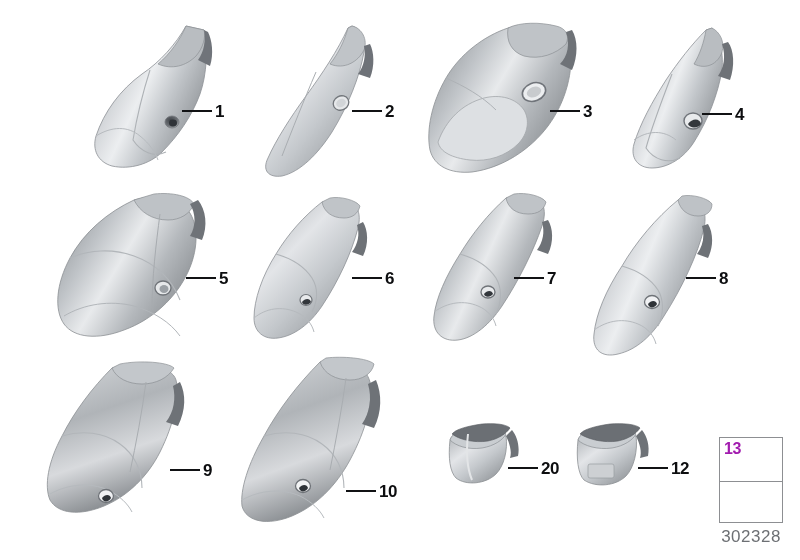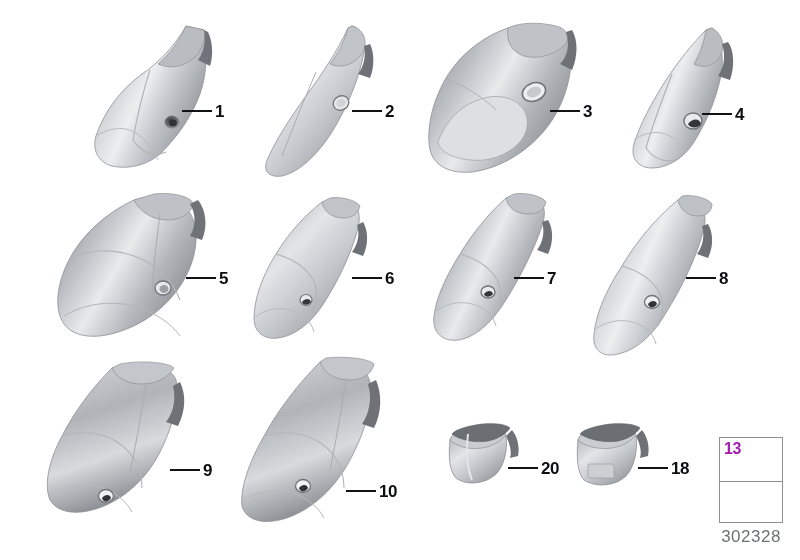--- a/index.html
+++ b/index.html
@@ -320,21 +320,21 @@
       <span class="callout-num">10</span>
     </div>
 
     <div class="callout" style="left:508px; top:457px;">
       <span class="leader"></span>
       <span class="callout-num">20</span>
     </div>
 
     <div class="callout" style="left:638px; top:457px;">
       <span class="leader"></span>
-      <span class="callout-num">18</span>
+      <span class="callout-num">12</span>
     </div>
   </div>
 
   <div id="legend-box">
     <div id="legend-divider"></div>
     <div id="legend-num">13</div>
   </div>
 
   <div id="diagram-number">302328</div>
 

